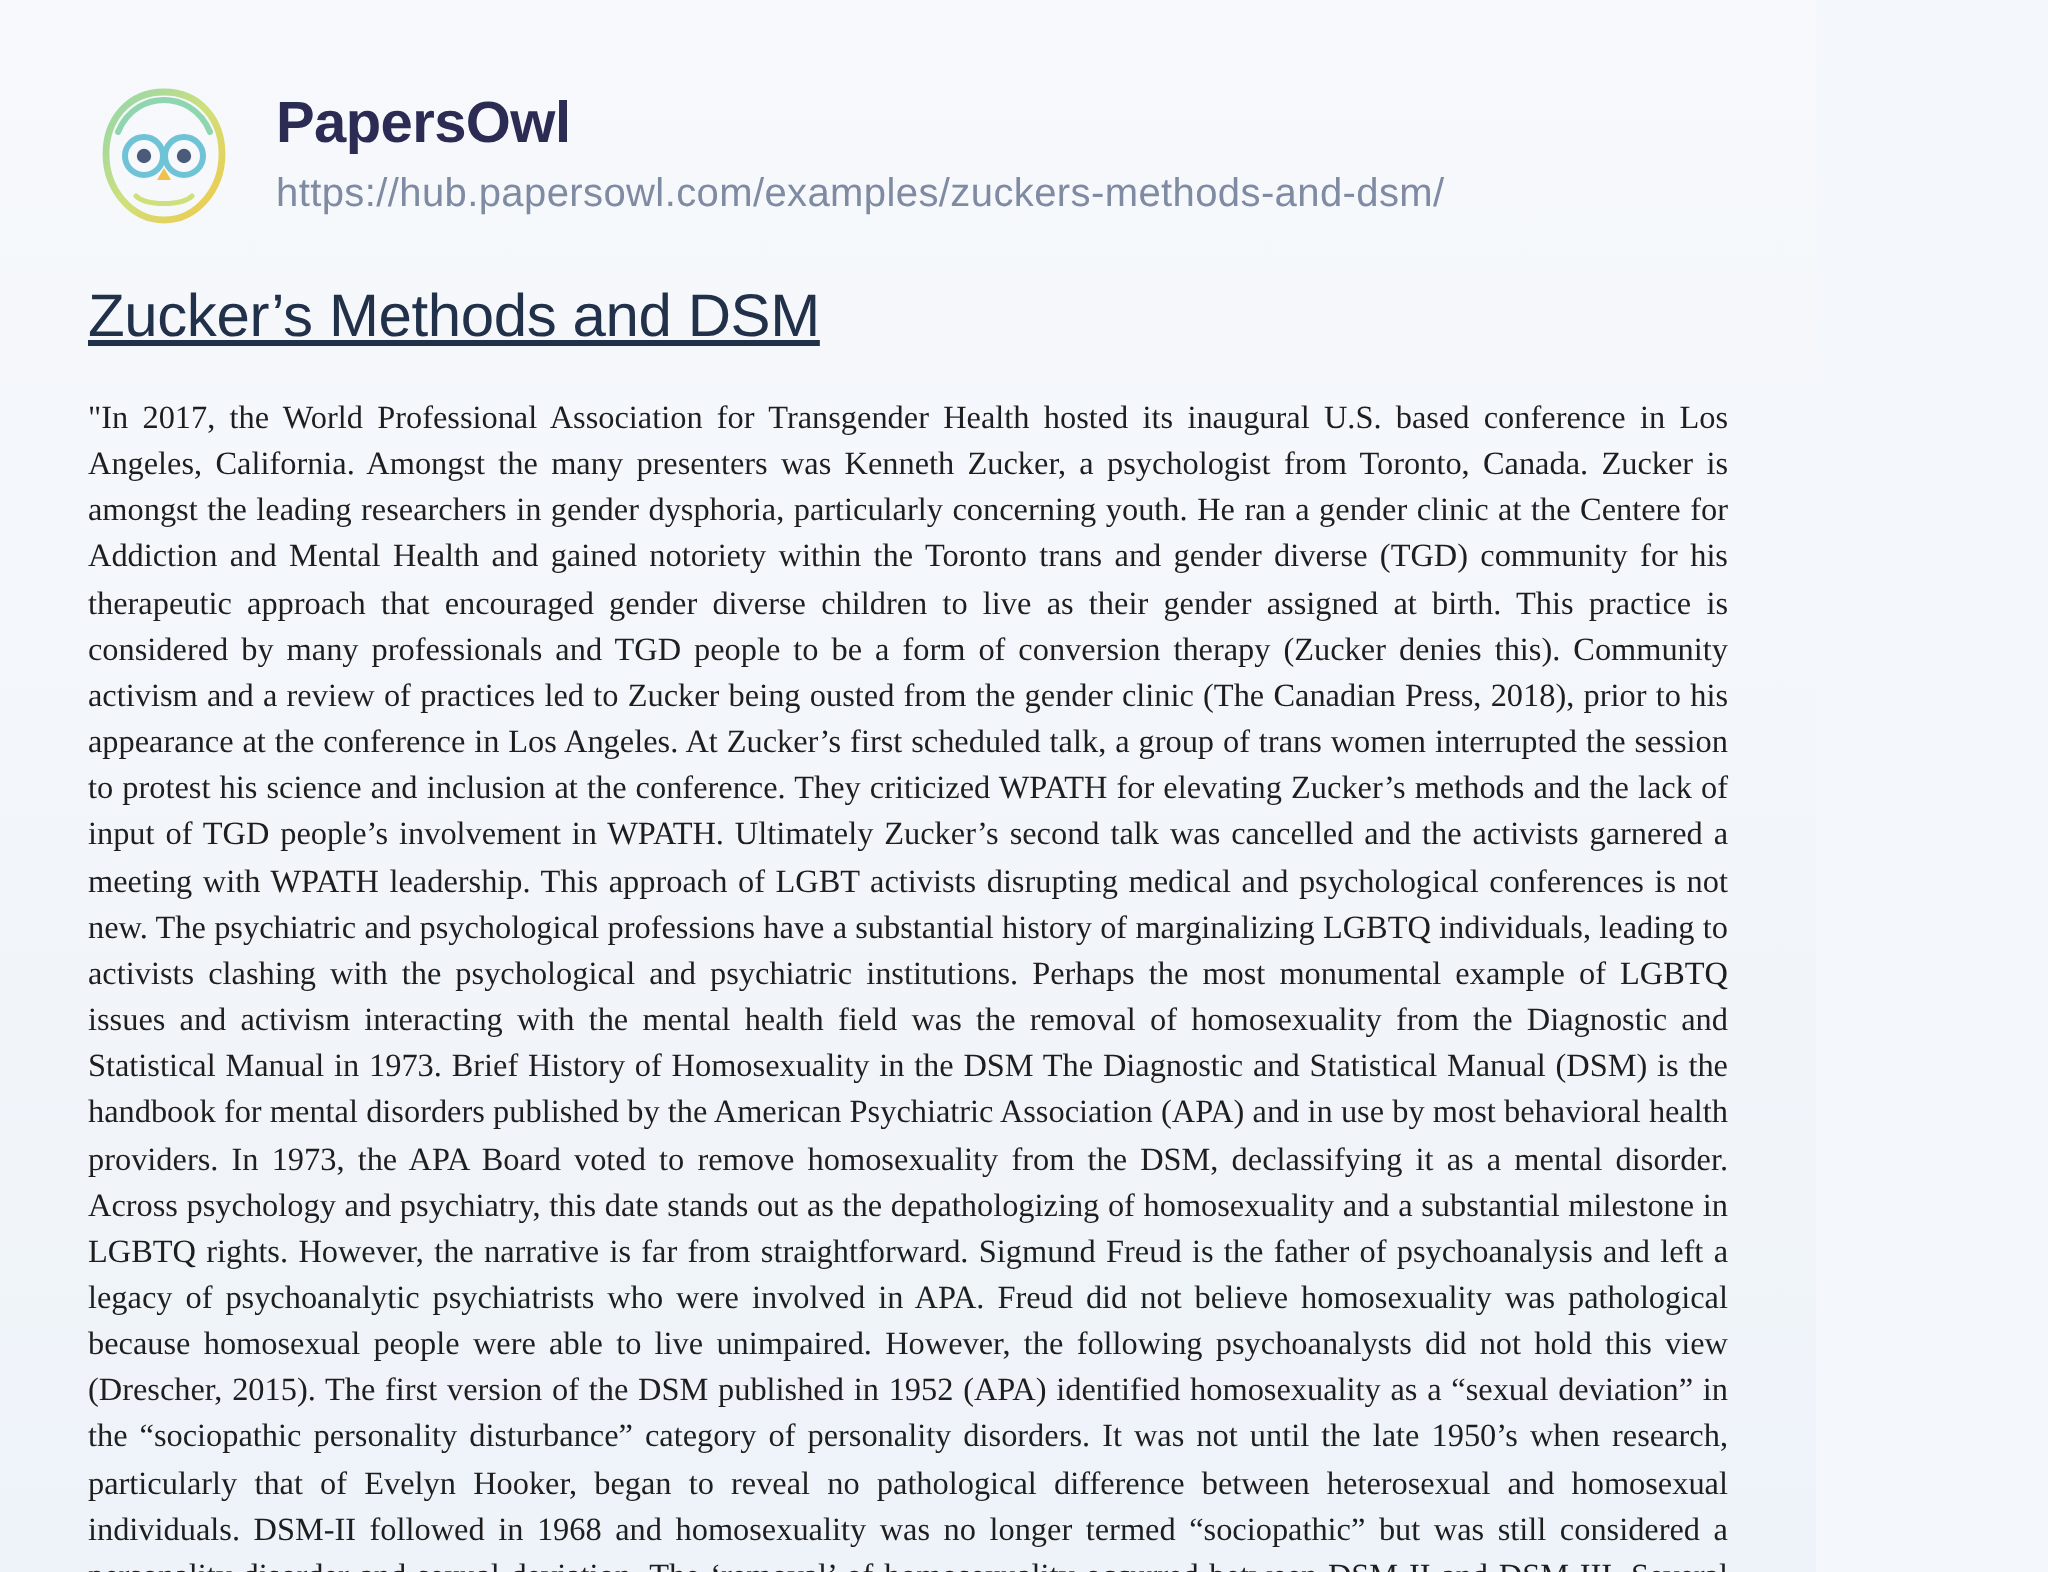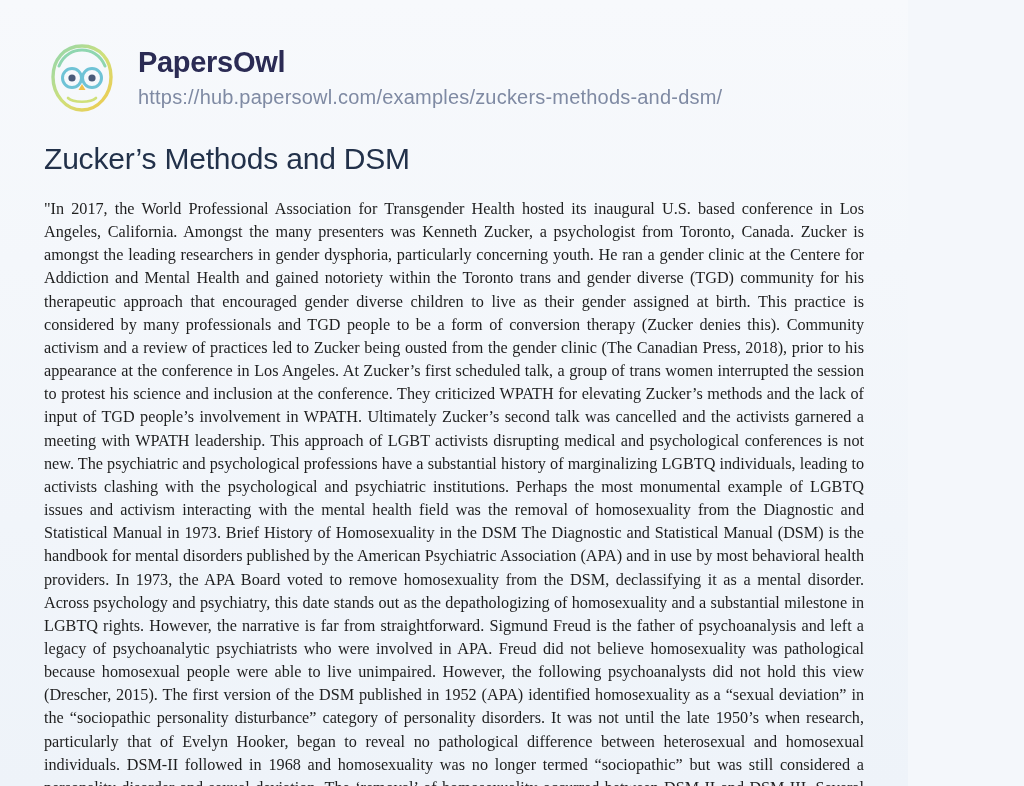--- a/index.html
+++ b/index.html
@@ -54,20 +54,21 @@
     letter-spacing: 0.2px;
     line-height: 1.2;
   }
   .doc-title {
     font-family: "Liberation Sans", sans-serif;
     font-size: 30px;
     font-weight: normal;
     color: #22314a;
     margin: 10px 0 22px 0;
     letter-spacing: -0.2px;
+    text-decoration: underline;
   }
   .doc-body {
     font-family: "Liberation Serif", serif;
     font-size: 16.2px;
     line-height: 1.43;
     color: #1e1e1e;
     text-align: justify;
     text-justify: inter-word;
     max-width: 934px;
     hyphens: none;

